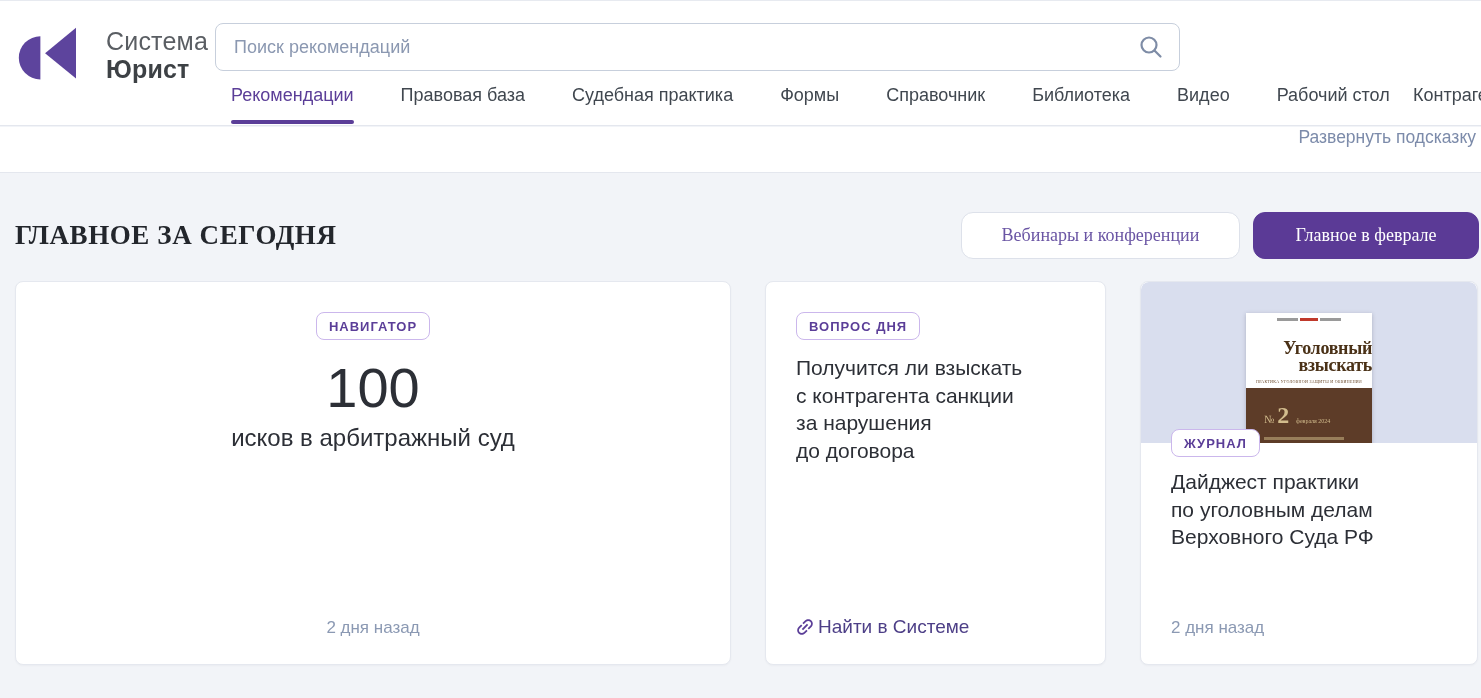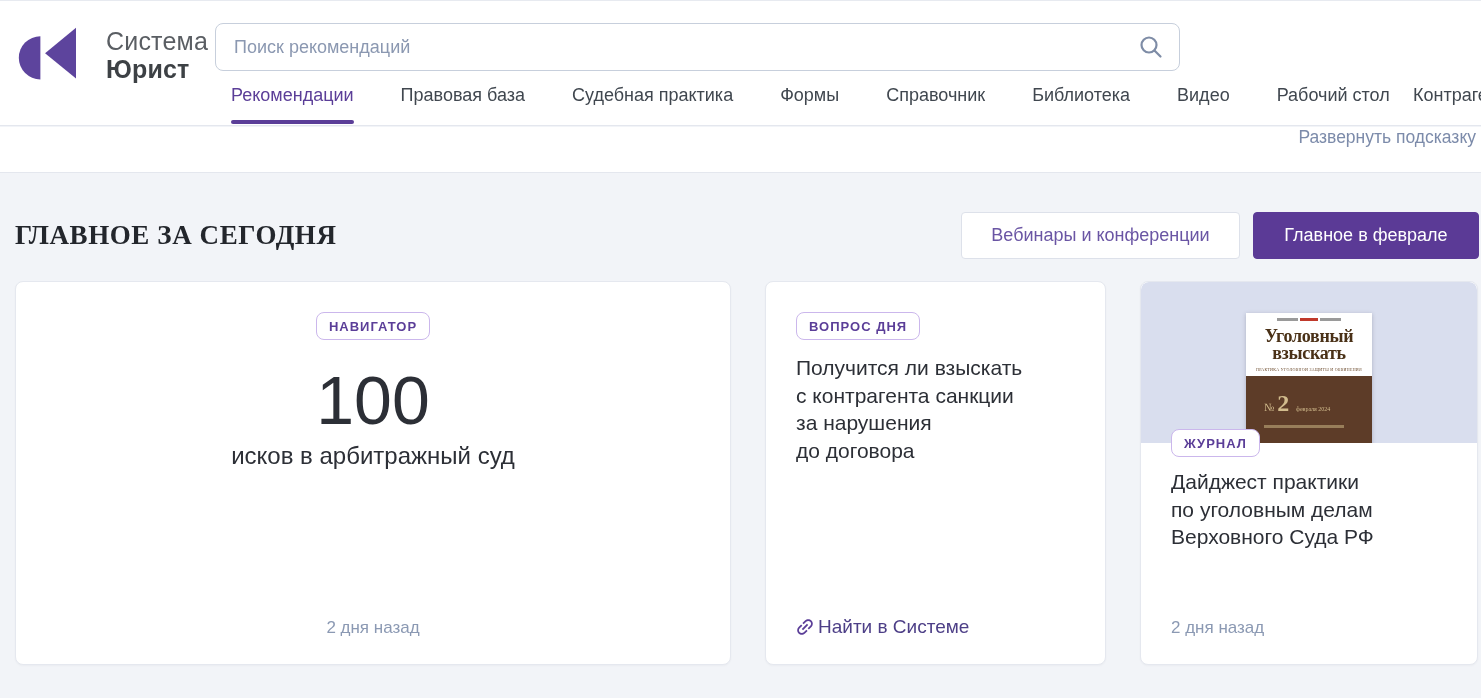--- a/index.html
+++ b/index.html
@@ -55,21 +55,21 @@
     padding-right:5px;
   }
   .hint-link { font-size:17.5px; color:#7c8baa; cursor:pointer; }
 
   
   .main { position:absolute; left:0; top:173px; width:1481px; height:525px; background:#f2f4f8; }
 
   .section-head { position:absolute; left:15px; top:39px; right:0; height:47px; display:flex; align-items:center; }
   .page-title { font-size:27px; font-weight:bold; color:#23262c; letter-spacing:.6px;font-family:Liberation Serif, serif; }
 
-  .btn { height:47px; border-radius:4px; font-family:Liberation Sans, sans-serif; font-size:18px; display:flex; align-items:center; justify-content:center; cursor:pointer; white-space:nowrap; }
+  .btn { height:47px; border-radius:12px; font-family:Liberation Serif, serif; font-size:18px; display:flex; align-items:center; justify-content:center; cursor:pointer; white-space:nowrap; }
   .btn-outline {
     position:absolute; left:946px; top:0; width:279px;
     background:#ffffff; border:1px solid #dde1ea; color:#6a55a4;
   }
   .btn-primary {
     position:absolute; left:1238px; top:0; width:226px;
     background:#5b3a96; border:1px solid #5b3a96; color:#ffffff;
   }
 
   
@@ -84,21 +84,21 @@
 
   .badge {
     display:inline-block; background:#ffffff;
     border:1.5px solid #cbb7ec; border-radius:8px;
     color:#5b3e98; font-size:13px; font-weight:bold; letter-spacing:1px;
     padding:6px 12px 5px; white-space:nowrap;
   }
 
   
   .card-1 .badge { margin-top:30px; }
-  .big-number { margin-top:26px; font-size:68px; line-height:1; color:#2c2f36; font-weight:400; }
+  .big-number { margin-top:20px; font-size:56px; line-height:1; color:#2c2f36; font-weight:400; }
   .big-caption { margin-top:8px; font-size:24px; color:#2c2f36; }
   .card-time { font-size:17px; color:#8b99b3; }
   .card-1 .card-time { position:absolute; bottom:26px; left:0; right:0; text-align:center; }
 
   
   .card-2 .badge { position:absolute; left:30px; top:30px; }
   .question-text {
     position:absolute; left:30px; top:72px; right:24px;
     font-size:21px; line-height:1.32; color:#2c2f36; white-space:pre-line;
   }
@@ -116,21 +116,21 @@
   }
   .mag-cover {
     position:absolute; left:50%; top:31px; transform:translateX(-50%);
     width:126px; height:150px; background:#ffffff;
     box-shadow:0 1px 4px rgba(40,40,60,.25);
     font-family:"Liberation Serif", serif;
   }
   .mag-topline { margin:5px auto 0; width:64px; height:3px; display:flex; gap:2px; }
   .mag-topline .seg-a { flex:1; height:3px; background:#9a9a9a; }
   .mag-topline .seg-b { width:18px; height:3px; background:#c0392b; }
-  .mag-title { margin-top:7px; text-align:center; font-weight:bold; color:#4a3117; font-size:18px; line-height:.95; letter-spacing:-.3px; }
+  .mag-title { margin-top:19px; text-align:right; font-weight:bold; color:#4a3117; font-size:18px; line-height:.95; letter-spacing:-.3px; }
   .mag-tagline { margin-top:5px; text-align:center; font-size:4px; color:#6b4a2c; letter-spacing:.3px; }
   .mag-brown { margin-top:4px; background:#5d3c28; height:76px; padding:14px 0 0 18px; color:#d2bc8d; }
   .mag-issue { font-size:11px; }
   .mag-issue .issue-big { font-size:24px; font-weight:bold; }
   .mag-issue .issue-date { font-size:6px; margin-left:4px; }
   .mag-bottomline { margin-top:8px; width:80px; height:3px; background:#a88f66; opacity:.8; }
 
   .card-3 .badge { position:absolute; left:30px; top:147px; z-index:2; background:#ffffff; }
   .card3-title {
     position:absolute; left:30px; top:186px; right:20px;

